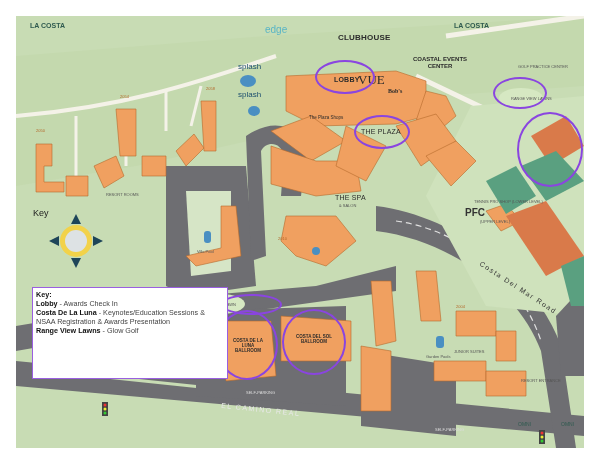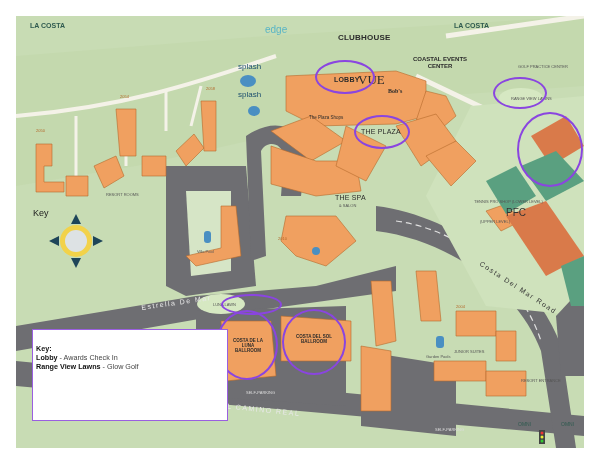--- a/index.html
+++ b/index.html
@@ -8,21 +8,21 @@
   svg{position:absolute;left:0;top:0;}
   .lbl{position:absolute;font-family:"Liberation Sans",sans-serif;color:#2b2b2b;white-space:nowrap;}
   .big{font-weight:bold;font-size:9px;letter-spacing:0.2px;}
   .tiny{font-size:4px;color:#555;}
   .bldg{font-size:4px;color:#b4682a;text-align:center;line-height:5px;}
   .road{font-size:7px;color:#e8e8e8;letter-spacing:1.5px;}
   .brand{font-size:7px;color:#2f5a4f;font-weight:bold;}
   .edge{font-size:10px;color:#5ab5c5;}
   .splash{font-size:8px;color:#1c4f6e;text-decoration-color:#5ab5c5;}
   .ring{position:absolute;border:2.5px solid #8a45e0;border-radius:50%;box-sizing:border-box;}
-  #key{position:absolute;left:32px;top:287px;width:196px;height:92px;background:#ffffff;border:1.5px solid #9a5fe0;box-sizing:border-box;padding:14px 3px;font-size:7.2px;line-height:9.1px;color:#222;margin-top:42px;}
+  #key{position:absolute;left:32px;top:287px;width:196px;height:92px;background:#ffffff;border:1.5px solid #9a5fe0;box-sizing:border-box;padding:2px 3px;font-size:7.2px;line-height:9.1px;color:#222;}
   #key b{font-weight:bold;color:#111;}
   #key .desc{color:#444;}
   .keytitle{position:absolute;font-size:9px;color:#222;}
 </style>
 </head>
 <body>
 
 <div id="map">
   <svg width="568" height="432" viewBox="0 0 568 432">
 
@@ -134,21 +134,21 @@
   <span class="lbl splash" style="left:222px;top:74px;">splash</span>
   <span class="lbl big" style="left:322px;top:17px;font-size:8px;">CLUBHOUSE</span>
   <span class="lbl" style="left:394px;top:40px;font-size:6px;font-weight:bold;width:60px;text-align:center;white-space:normal;line-height:7px;">COASTAL EVENTS CENTER</span>
   <span class="lbl" style="left:342px;top:56px;font-size:13px;font-family:'Liberation Serif',serif;">VUE</span>
   <span class="lbl big" style="left:318px;top:60px;font-size:7px;">LOBBY</span>
   <span class="lbl" style="left:372px;top:72px;font-size:6px;font-weight:bold;font-family:'Liberation Serif',serif;">Bob's</span>
   <span class="lbl" style="left:293px;top:99px;font-size:4.5px;">The Plaza Shops</span>
   <span class="lbl big" style="left:345px;top:112px;font-size:7px;font-weight:normal;">THE PLAZA</span>
   <span class="lbl big" style="left:319px;top:178px;font-size:7px;font-weight:normal;">THE SPA</span>
   <span class="lbl tiny" style="left:323px;top:187px;">&amp; SALON</span>
-  <span class="lbl" style="left:490px;top:191px;font-size:10px;color:#333;">PFC</span>
+  <span class="lbl" style="left:449px;top:191px;font-size:10px;color:#333;font-weight:bold;">PFC</span>
   <span class="lbl tiny" style="left:464px;top:203px;">(UPPER LEVEL)</span>
   <span class="lbl tiny" style="left:458px;top:183px;">TENNIS PRO SHOP (LOWER LEVEL)</span>
   <span class="lbl tiny" style="left:502px;top:48px;">GOLF PRACTICE CENTER</span>
   <span class="lbl tiny" style="left:495px;top:80px;">RANGE VIEW LAWNS</span>
   <span class="lbl tiny" style="left:197px;top:286px;">LUNA LAWN</span>
   <span class="lbl" style="left:217px;top:322px;font-size:4.5px;font-weight:bold;width:30px;white-space:normal;text-align:center;">COSTA DE LA LUNA BALLROOM</span>
   <span class="lbl" style="left:278px;top:318px;font-size:4.5px;font-weight:bold;width:40px;white-space:normal;text-align:center;">COSTA DEL SOL BALLROOM</span>
   <span class="lbl tiny" style="left:410px;top:338px;">Garden Pools</span>
   <span class="lbl tiny" style="left:181px;top:233px;">Villa Pool</span>
   <span class="lbl tiny" style="left:90px;top:176px;">RESORT ROOMS</span>
@@ -176,14 +176,15 @@
   <div class="ring" style="left:477px;top:61px;width:54px;height:32px;"></div>
   <div class="ring" style="left:501px;top:96px;width:66px;height:75px;"></div>
   <div class="ring" style="left:205px;top:278px;width:61px;height:21px;"></div>
   <div class="ring" style="left:200px;top:294px;width:62px;height:70px;"></div>
   <div class="ring" style="left:266px;top:293px;width:64px;height:66px;"></div>
 </div>
 
 <div id="key">
   <div><b>Key:</b></div>
   <div><b>Lobby</b><span class="desc"> - Awards Check In</span></div>
+  <div><b>Costa De La Luna</b><span class="desc"> - Keynotes/Education Sessions &amp; NSAA Registration &amp; Awards Presentation</span></div>
   <div><b>Range View Lawns</b><span class="desc"> - Glow Golf</span></div>
 </div>
 
 </body></html>

